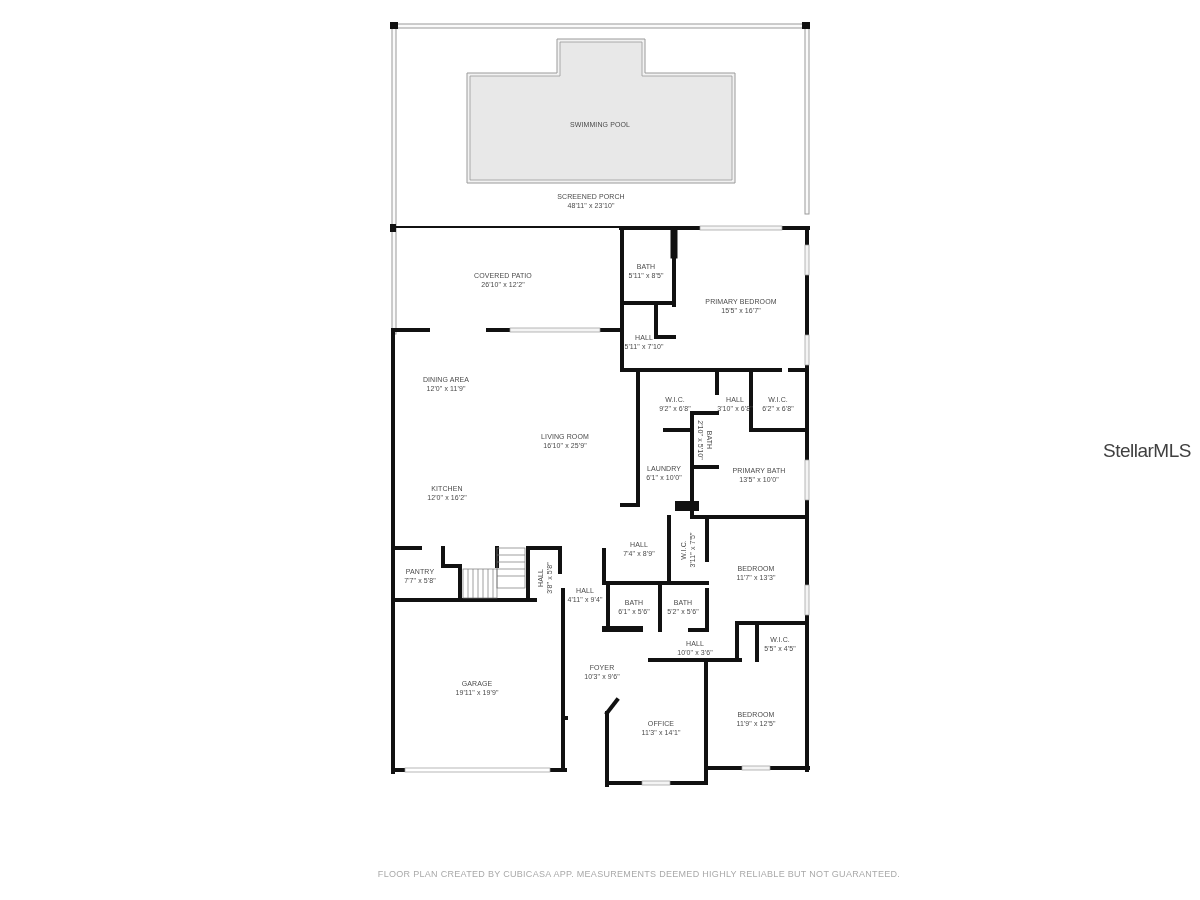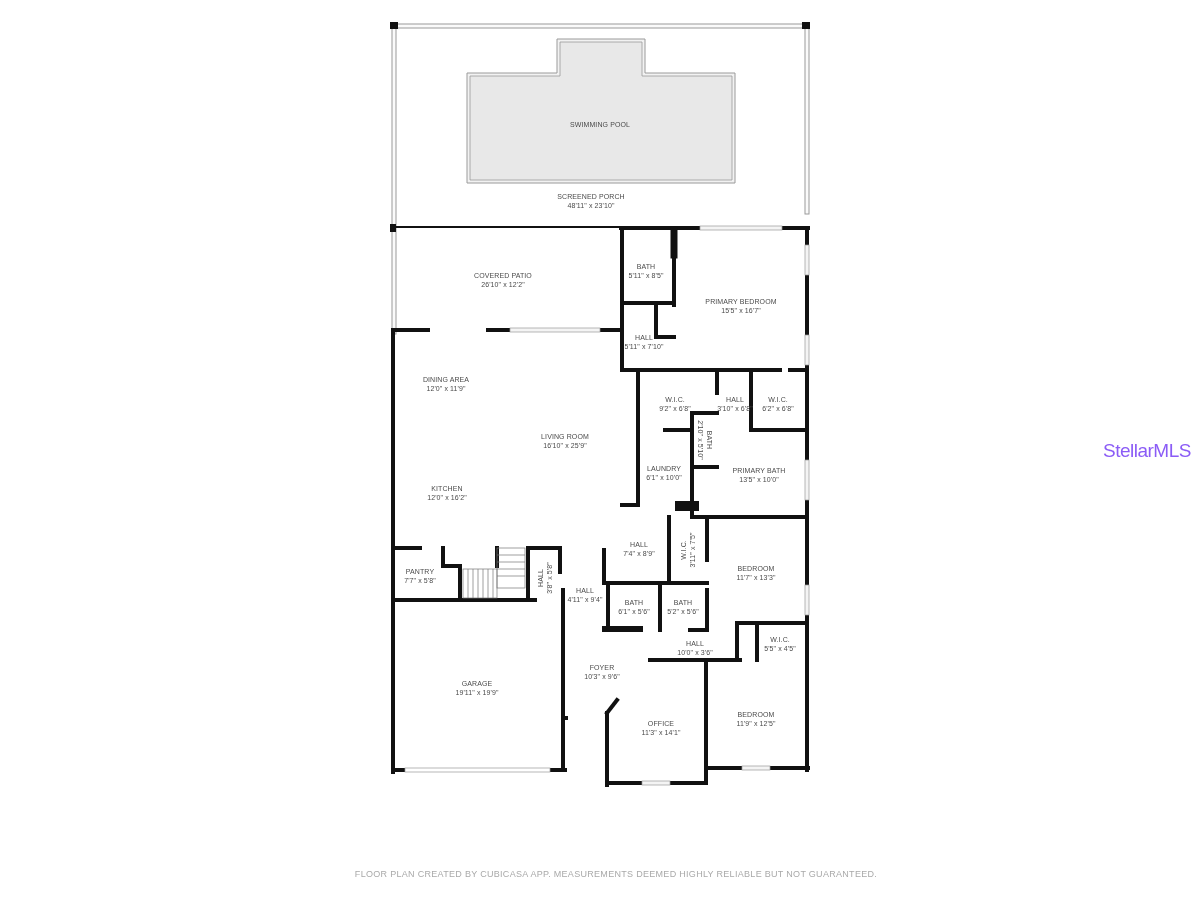--- a/index.html
+++ b/index.html
@@ -1,22 +1,22 @@
 <!DOCTYPE html>
 <html><head>
 <meta charset="utf-8">
 <style>
   html, body { margin: 0; padding: 0; background: #ffffff; }
   body { width: 1200px; height: 900px; position: relative; overflow: hidden; font-family: "Liberation Sans", sans-serif; }
   #plan { position: absolute; left: 0; top: 0; width: 1200px; height: 900px; }
   .lbl { position: absolute; transform: translate(-50%, -50%); text-align: center; color: #4a4a4a; font-size: 7px; line-height: 9px; white-space: nowrap; letter-spacing: 0.1px; }
   .lbl .n, .lbl .d { display: block; }
   .rot { transform: translate(-50%, -50%) rotate(90deg); }
-  .footer { position: absolute; left: 596px; top: 869px; transform: translateX(-50%); font-size: 9px; color: #a9a9a9; letter-spacing: 0.3px; white-space: nowrap; padding-left: 40px; }
-  .wm { position: absolute; left: 1103px; top: 440px; font-size: 19px; color: #8b5cf6; letter-spacing: -0.5px; font-weight: 400; }
+  .footer { position: absolute; left: 619px; top: 869px; transform: translateX(-50%); font-size: 9px; color: #a9a9a9; letter-spacing: 0.3px; white-space: nowrap; padding-left: 40px; }
+  .wm { position: absolute; left: 1103px; top: 440px; font-size: 19px; color: #404040; letter-spacing: -0.5px; font-weight: 400; }
 </style>
 </head>
 <body>
 
 <svg id="plan" viewBox="0 0 1200 900" xmlns="http://www.w3.org/2000/svg">
 
   <g fill="none" stroke="#9a9a9a" stroke-width="1">
     <rect x="392" y="24" width="416" height="4" fill="#fafafa"></rect>
     <rect x="392" y="24" width="4" height="310" fill="#fafafa"></rect>
     <rect x="805" y="24" width="4" height="190" fill="#fafafa"></rect>

